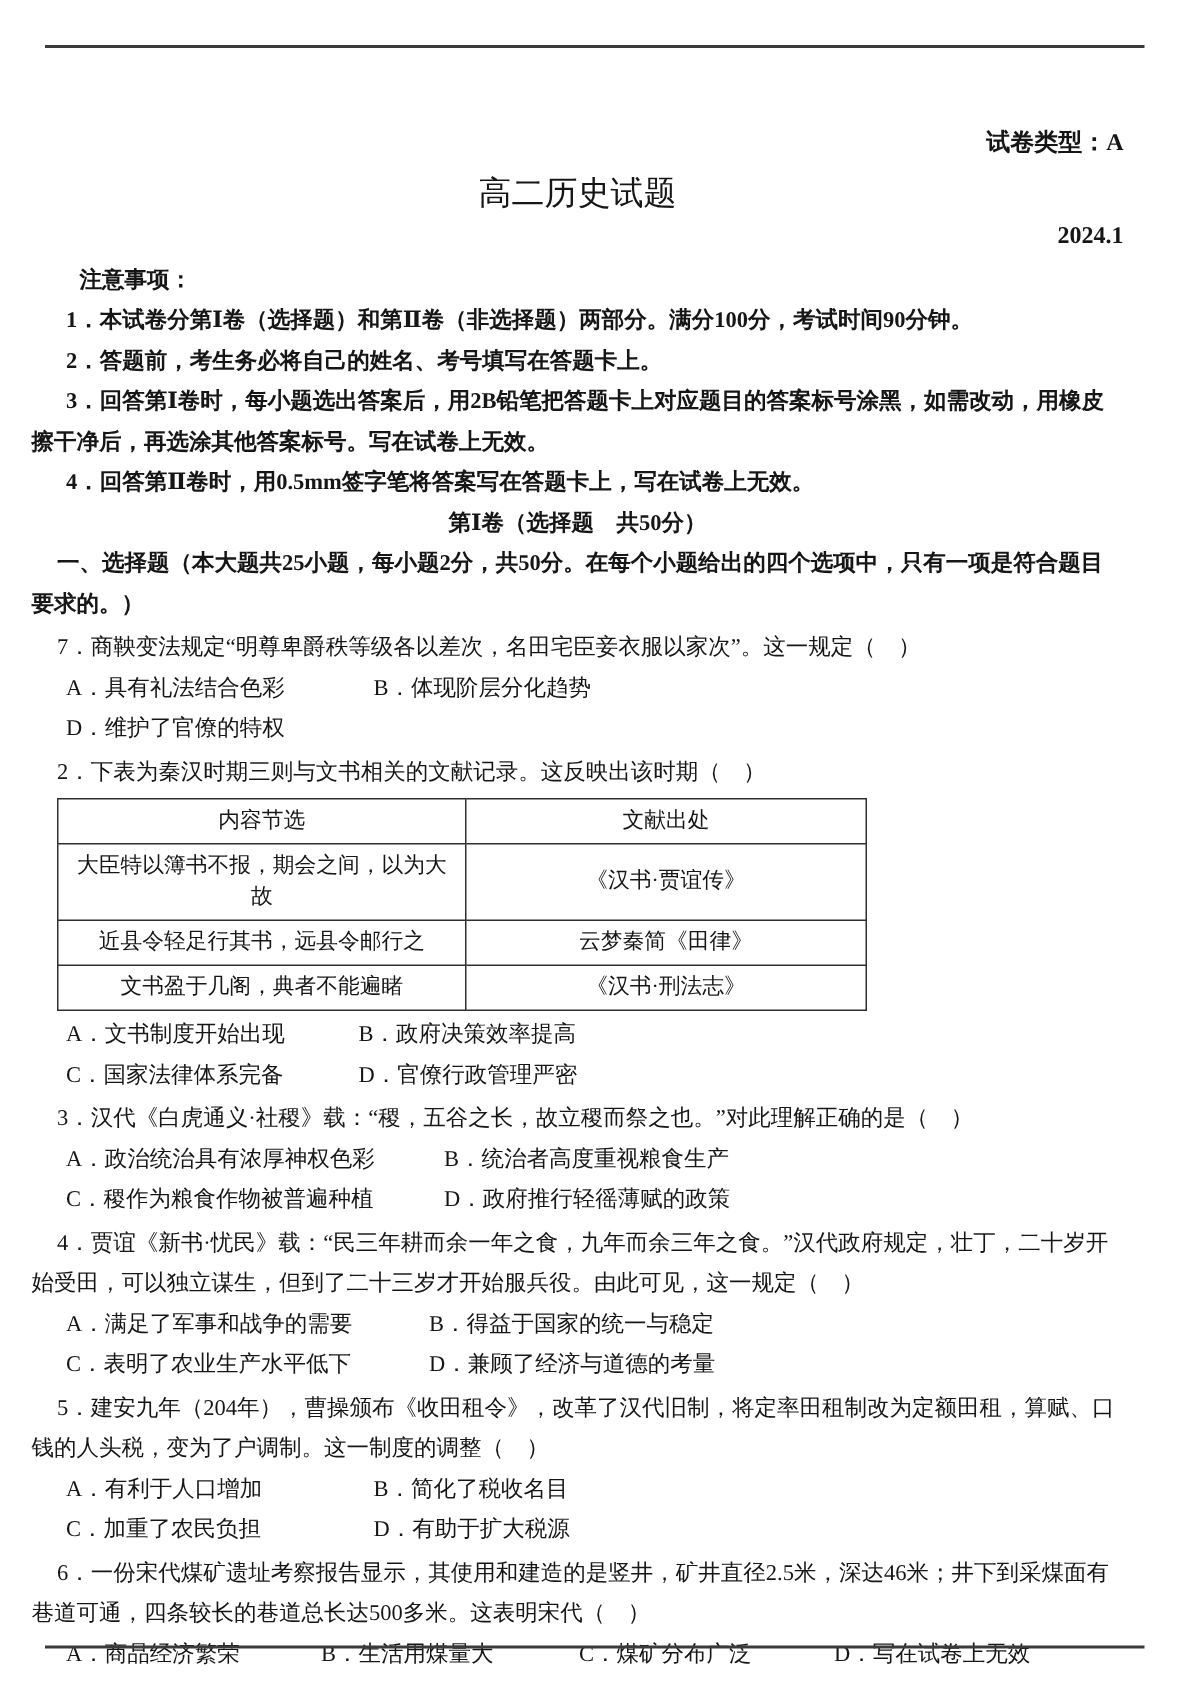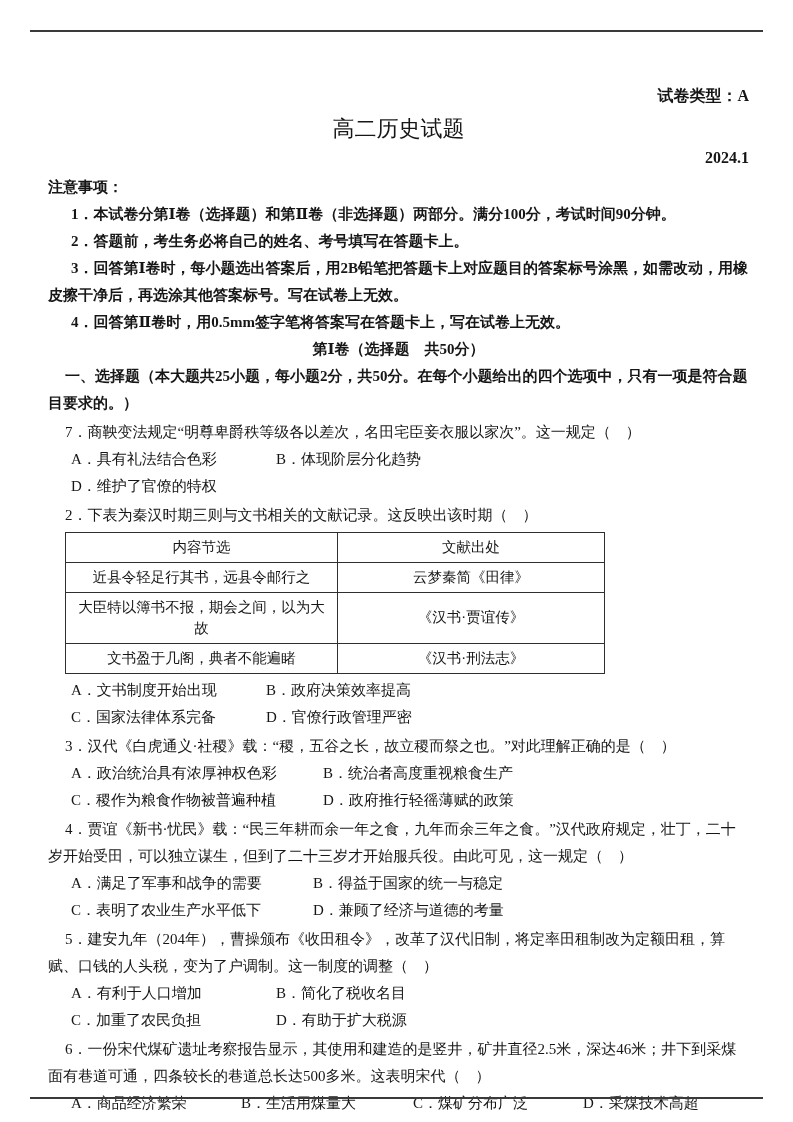--- a/index.html
+++ b/index.html
@@ -17,21 +17,21 @@
   .edge-line {
     position: absolute;
     left: 30px;
     right: 30px;
     height: 2px;
     background: #3a3a3a;
   }
   .edge-line.top { top: 30px; }
   .edge-line.bottom { bottom: 23px; }
 
-  .content { padding: 84px 44px 0 48px; }
+  .content { padding: 84px 44px 0 21px; }
 
   p { margin: 0; }
 
   .paper-type {
     text-align: right;
     font-weight: bold;
     font-size: 16px;
     line-height: 1.5;
   }
   .title {
@@ -42,21 +42,21 @@
     line-height: 1.35;
   }
   .date {
     text-align: right;
     font-weight: bold;
     font-size: 16px;
     line-height: 1.5;
   }
 
   .notices { margin-top: 4px; font-weight: bold; }
-  .notice-heading { text-indent: 0; }
+  .notice-heading { text-indent: 0; margin-left: 32px; }
   .notice-item { text-indent: 23px; }
 
   .volume-title {
     text-align: center;
     font-weight: bold;
   }
   .part-title {
     font-weight: bold;
     text-indent: 17px;
   }
@@ -130,26 +130,26 @@
       <p class="stem">2．下表为秦汉时期三则与文书相关的文献记录。这反映出该时期（　）</p>
       <table class="doc-table">
         <thead>
           <tr>
             <th class="col-left">内容节选</th>
             <th class="col-right">文献出处</th>
           </tr>
         </thead>
         <tbody>
           <tr>
+            <td>大臣特以簿书不报，期会之间，以为大故</td>
+            <td>《汉书·贾谊传》</td>
+          </tr>
+          <tr>
             <td>近县令轻足行其书，远县令邮行之</td>
             <td>云梦秦简《田律》</td>
-          </tr>
-          <tr>
-            <td>大臣特以簿书不报，期会之间，以为大故</td>
-            <td>《汉书·贾谊传》</td>
           </tr>
           <tr>
             <td>文书盈于几阁，典者不能遍睹</td>
             <td>《汉书·刑法志》</td>
           </tr>
         </tbody>
       </table>
       <div class="opts cols-q2">
         <span class="opt">A．文书制度开始出现</span>
         <span class="opt">B．政府决策效率提高</span>
@@ -187,19 +187,19 @@
         <span class="opt">D．有助于扩大税源</span>
       </div>
     </div>
 
     <div class="question">
       <p class="stem">6．一份宋代煤矿遗址考察报告显示，其使用和建造的是竖井，矿井直径2.5米，深达46米；井下到采煤面有巷道可通，四条较长的巷道总长达500多米。这表明宋代（　）</p>
       <div class="opts cols-q6">
         <span class="opt">A．商品经济繁荣</span>
         <span class="opt">B．生活用煤量大</span>
         <span class="opt">C．煤矿分布广泛</span>
-        <span class="opt">D．采煤技术高超</span>
+        <span class="opt">D．写在试卷上无效</span>
       </div>
     </div>
   </div>
 
   <div class="edge-line bottom"></div>
 </div>
 
 </body></html>

